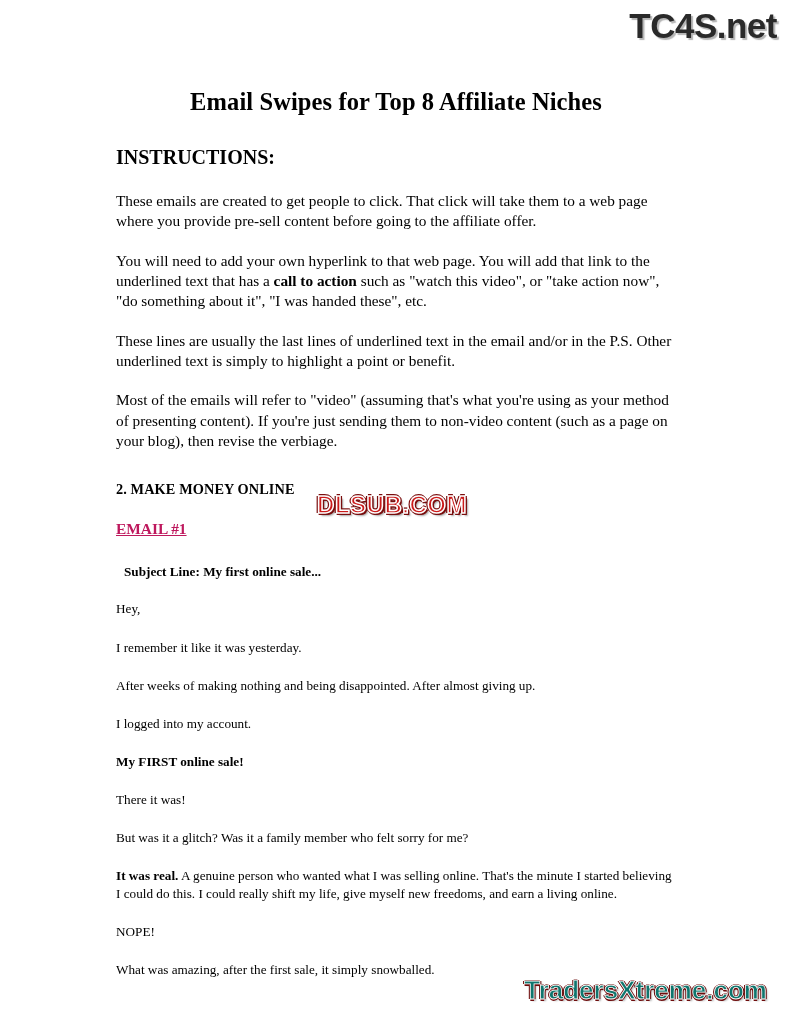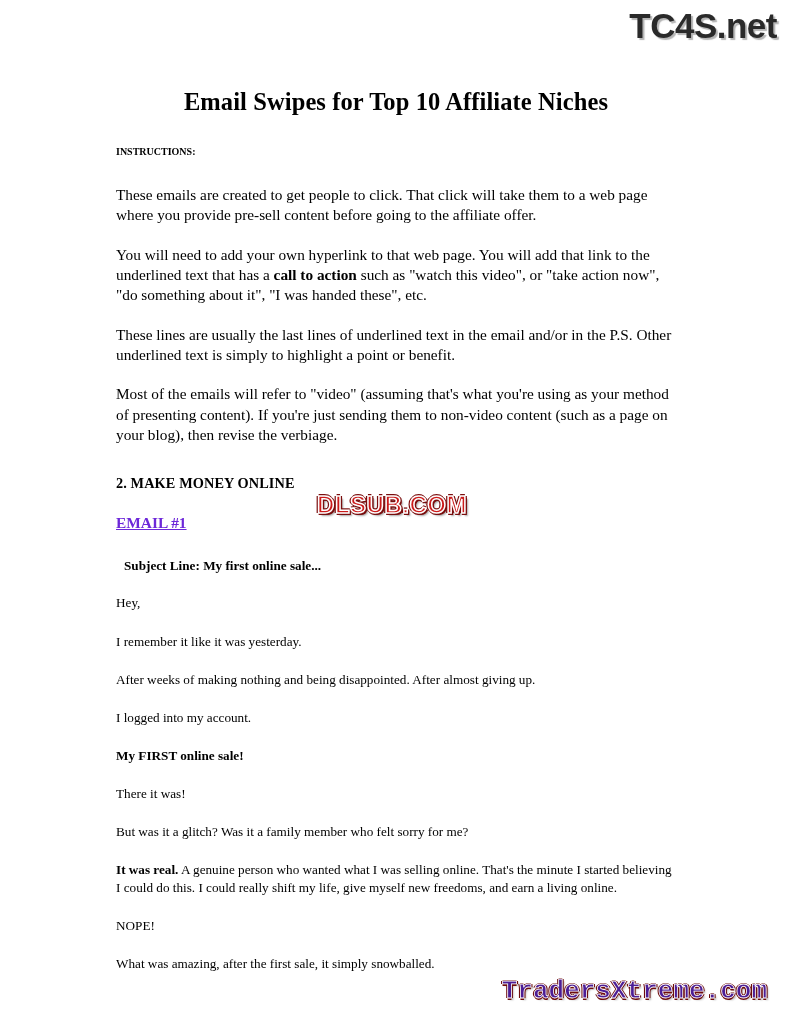--- a/index.html
+++ b/index.html
@@ -55,33 +55,33 @@
 
   p {
     margin: 0 0 19px 0;
     font-size: 15.3px;
     line-height: 1.33;
   }
 
   .instructions-head {
     font-weight: bold;
     font-family: "Liberation Serif", serif;
-    font-size: 10px;
-    margin-bottom: 28px;
+    font-size: 20px;
+    margin-bottom: 22px;
   }
 
   .section-head {
     font-weight: bold;
     font-size: 14.3px;
     margin: 0 0 22px 0;
     letter-spacing: 0.1px;
   }
 
   .email-label {
-    color: #6d28d9;
+    color: #be185d;
     font-weight: bold;
     font-size: 15.4px;
     text-decoration: underline;
     margin: 0 4px 26px 0;
     display: inline-block;
   }
 
   .subject {
     font-weight: bold;
     font-size: 13.2px;
@@ -122,43 +122,43 @@
        0 -2px 0 #7a0d0d,
        2px 2px 0 #7a0d0d,
        3px 3px 2px rgba(0,0,0,0.35);
   }
 
   
   .wm-bottom {
     position: absolute;
     right: 24px;
     bottom: 18px;
-    font-family: Liberation Mono, monospace;
+    font-family: Liberation Sans, sans-serif;
     font-weight: bold;
     font-size: 26px;
-    color: #4c1d95;
+    color: #0f766e;
     -webkit-text-stroke: 0.8px #ffffff;
     text-shadow:
        1.5px 0 0 #6e0c0c,
       -1.5px 0 0 #6e0c0c,
        0 1.5px 0 #6e0c0c,
        0 -1.5px 0 #6e0c0c,
        2px 2px 2px rgba(0,0,0,0.3);
   }
 </style>
 </head>
 <body>
 
 <div class="page">
 
   <div class="wm-top">TC4S.net</div>
 
   <div class="content">
 
-    <h1 class="doc-title">Email Swipes for Top 10 Affiliate Niches</h1>
+    <h1 class="doc-title">Email Swipes for Top 8 Affiliate Niches</h1>
 
     <div class="instructions-head">INSTRUCTIONS:</div>
 
     <p>These emails are created to get people to click.  That click will take them to a web page where you provide pre-sell content before going to the affiliate offer.</p>
 
     <p><span>You will need to add your own hyperlink to that web page.  You will add that link to the underlined text that has a </span><b>call to action</b><span> such as "watch this video", or "take action now", "do something about it", "I was handed these", etc.</span></p>
 
     <p>These lines are usually the last lines of underlined text in the email and/or in the P.S. Other underlined text is simply to highlight a point or benefit.</p>
 
     <p>Most of the emails will refer to "video" (assuming that's what you're using as your method of presenting content).  If you're just sending them to non-video content (such as a page on your blog), then revise the verbiage.</p>

